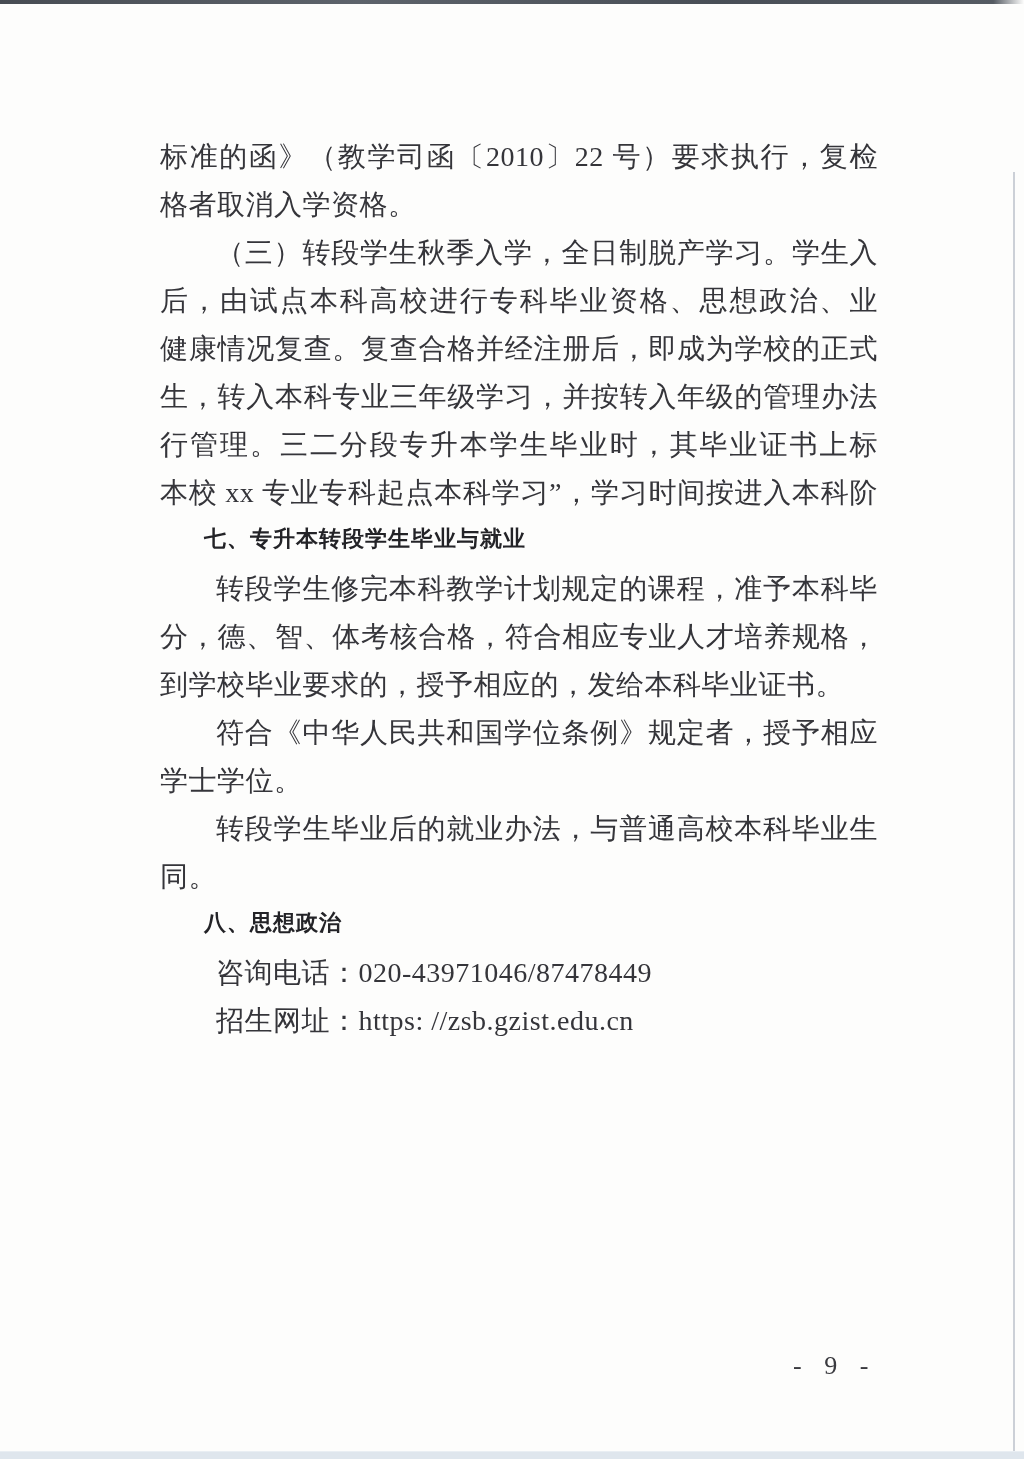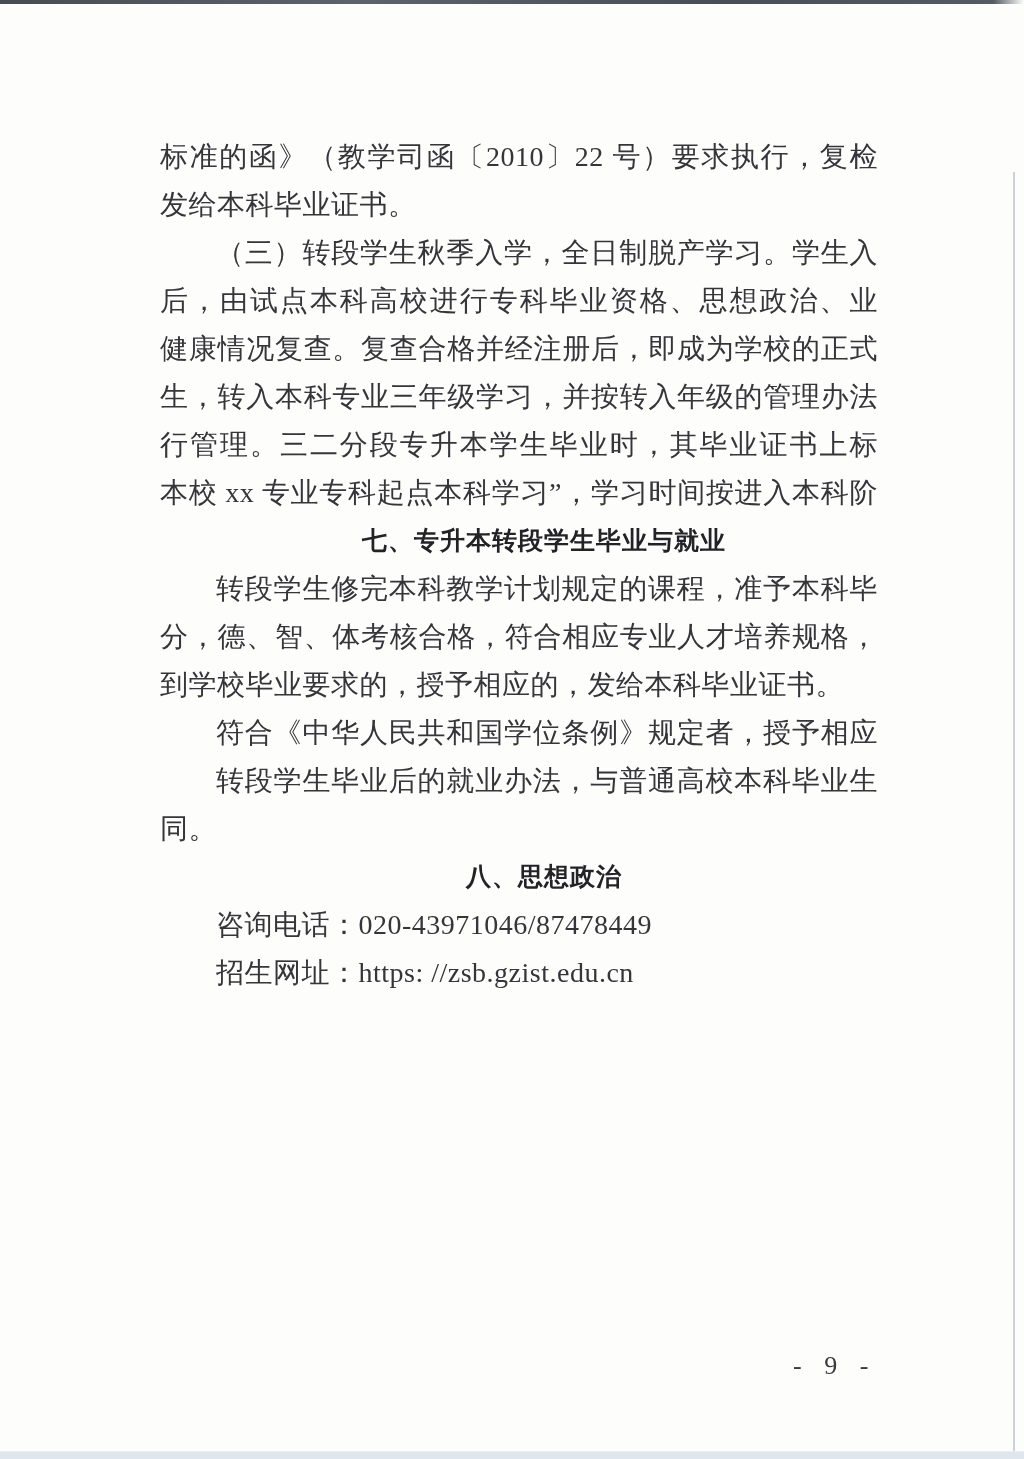--- a/index.html
+++ b/index.html
@@ -53,26 +53,25 @@
     white-space: nowrap;
   }
   .ln.fill {
     white-space: normal;
     text-align: justify;
     text-align-last: justify;
     text-justify: inter-character;
   }
   .ln.indent { text-indent: 2em; }
   .ln.heading {
-    font-family: Liberation Serif, serif;
+    font-family: Liberation Mono, monospace;
     font-weight: 700;
-    font-size: 25px;
+    font-size: 22px;
     color: #232327;
     letter-spacing: 1px;
-    text-align: center;
   }
   .page-number {
     position: absolute;
     top: 1344px;
     left: 793px;
     font-size: 26px;
     color: #3a3a3f;
     letter-spacing: 8px;
     line-height: 44px;
     font-family: "Liberation Serif", serif;
@@ -82,32 +81,33 @@
 <body>
 
 <div class="page">
 
   <div class="scan-top-edge"></div>
   <div class="scan-right-edge"></div>
   <div class="scan-bottom-edge"></div>
 
   <div class="content">
     <div class="ln fill">标准的函》（教学司函〔2010〕22 号）要求执行，复检不合</div>
-    <div class="ln">发给本科毕业证书。</div>
+    <div class="ln">格者取消入学资格。</div>
     <div class="ln fill indent">（三）转段学生秋季入学，全日制脱产学习。学生入学</div>
     <div class="ln fill">后，由试点本科高校进行专科毕业资格、思想政治、业务、</div>
     <div class="ln fill">健康情况复查。复查合格并经注册后，即成为学校的正式学</div>
     <div class="ln fill">生，转入本科专业三年级学习，并按转入年级的管理办法进</div>
     <div class="ln fill">行管理。三二分段专升本学生毕业时，其毕业证书上标注“在</div>
     <div class="ln fill">本校 xx 专业专科起点本科学习”，学习时间按进入本科阶段</div>
     <div class="ln heading indent">七、专升本转段学生毕业与就业</div>
     <div class="ln fill indent">转段学生修完本科教学计划规定的课程，准予本科毕业</div>
     <div class="ln fill">分，德、智、体考核合格，符合相应专业人才培养规格，达</div>
     <div class="ln">到学校毕业要求的，授予相应的，发给本科毕业证书。</div>
     <div class="ln fill indent">符合《中华人民共和国学位条例》规定者，授予相应的</div>
+    <div class="ln">学士学位。</div>
     <div class="ln fill indent">转段学生毕业后的就业办法，与普通高校本科毕业生相</div>
     <div class="ln">同。</div>
     <div class="ln heading indent">八、思想政治</div>
     <div class="ln indent">咨询电话：020-43971046/87478449</div>
     <div class="ln indent">招生网址：https: //zsb.gzist.edu.cn</div>
   </div>
 
   <div class="page-number">- 9 -</div>
 
 </div>

